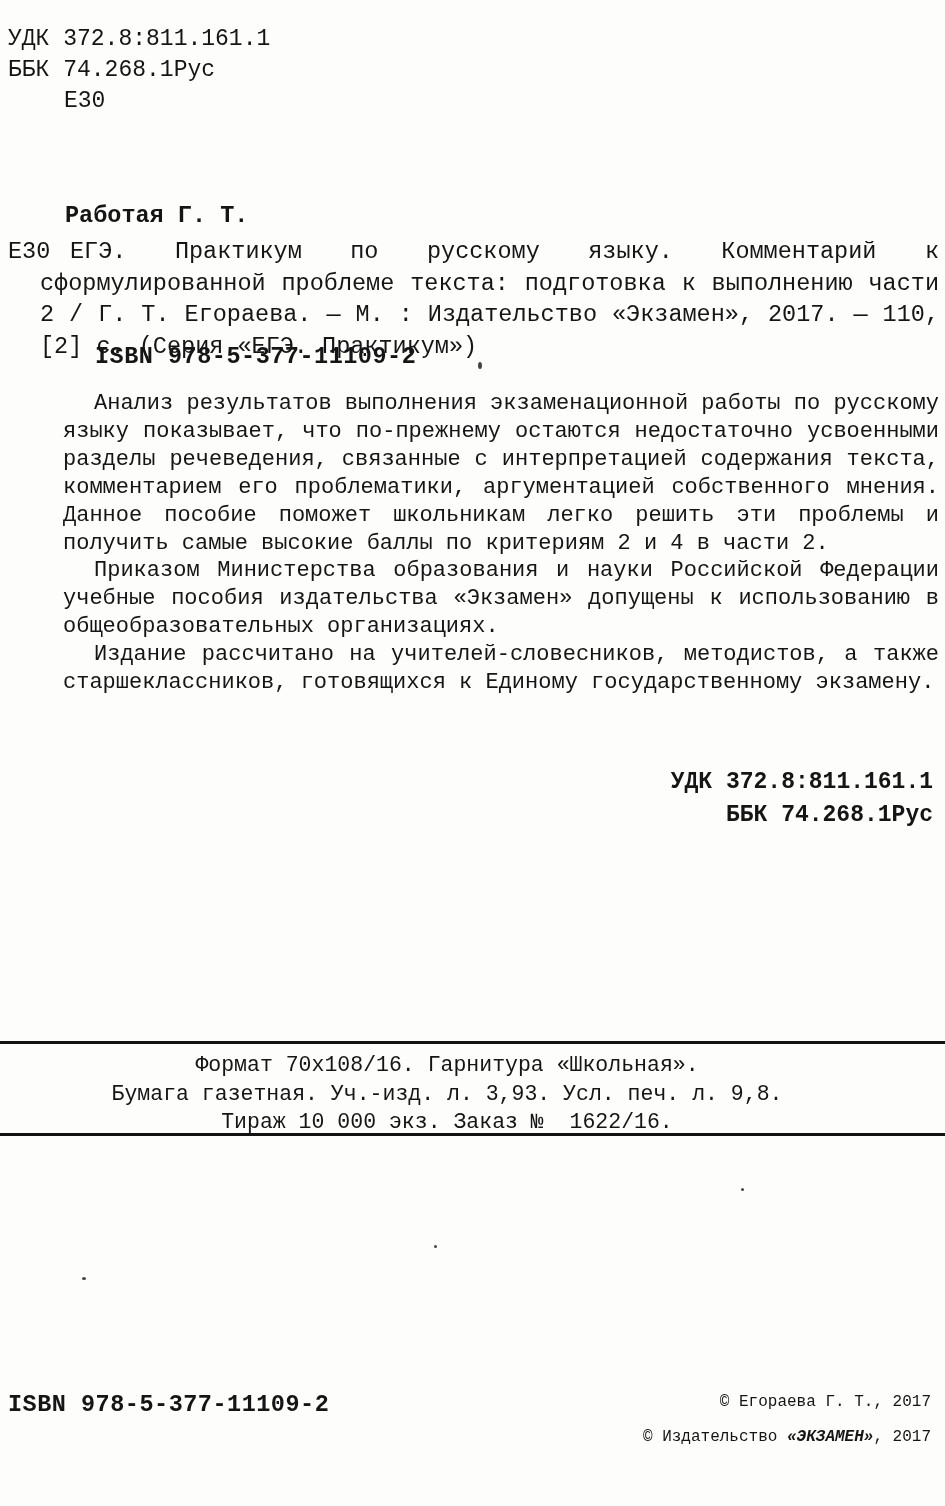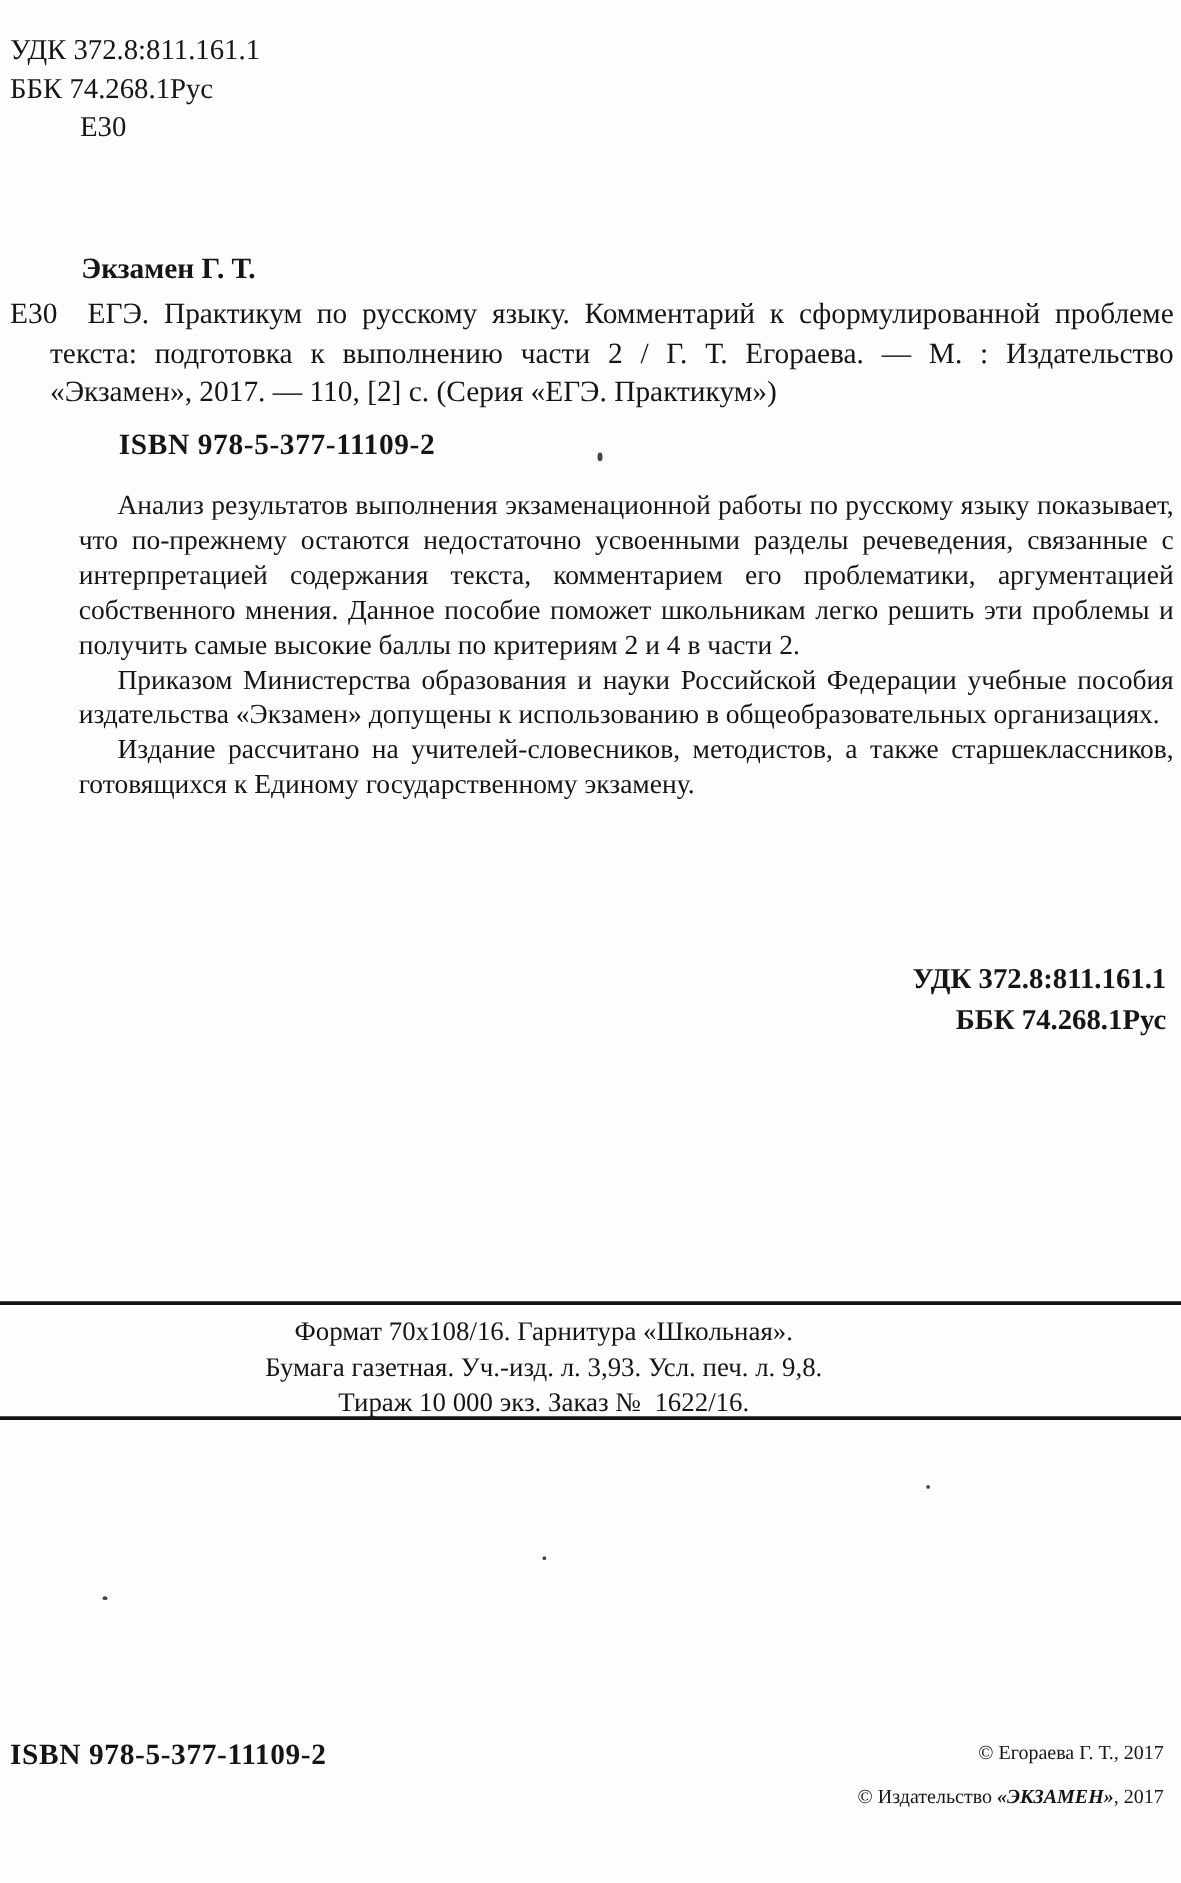--- a/index.html
+++ b/index.html
@@ -5,60 +5,60 @@
   html, body { margin: 0; padding: 0; }
   body {
     width: 945px;
     height: 1506px;
     background: #fdfdfc;
     color: #151515;
     font-family: "Liberation Serif", "DejaVu Serif", serif;
     position: relative;
     overflow: hidden;
   }
-  .abs { position: absolute; }
+  .abs { position: absolute; font-family: Liberation Mono, monospace; }
 
   #top-block { left: 8px; top: 24px; font-size: 23px; line-height: 31px; }
   #top-block .code { padding-left: 56px; }
 
   #author { left: 65px; top: 202px; font-size: 23.5px; font-weight: bold; }
 
   #entry { left: 0; top: 236px; width: 945px; font-size: 23.5px; line-height: 31.5px; }
   #entry .hang { position: absolute; left: 8px; top: 0; }
   #entry p { margin: 0 6px 0 40px; text-indent: 30px; text-align: justify; }
 
   #isbn-top { left: 95px; top: 343px; font-size: 23.5px; font-weight: bold; letter-spacing: 0.5px; }
 
   #annotation { left: 63px; top: 390px; width: 876px; font-size: 22px; line-height: 27.9px; }
   #annotation p { margin: 0; text-indent: 31px; text-align: justify; }
 
   #codes-right { right: 12px; top: 766px; font-size: 23px; line-height: 33px; font-weight: bold; text-align: right; }
 
   .rule { left: 0; width: 945px; height: 3px; background: #121212; }
   #rule-top { top: 1041px; }
   #rule-bottom { top: 1133px; }
-  #imprint { left: 0; top: 1051px; width: 870px; text-align: center; font-size: 21.5px; line-height: 28.5px; }
+  #imprint { left: 12px; top: 1051px; width: 870px; text-align: center; font-size: 21.5px; line-height: 28.5px; }
 
   #isbn-bottom { left: 8px; top: 1391px; font-size: 23.5px; font-weight: bold; letter-spacing: 0.5px; }
 
   #copyright { right: 14px; top: 1385px; font-size: 16px; line-height: 35px; text-align: right; }
   #copyright .brand { font-weight: bold; font-style: italic; }
 
   .speck { position: absolute; background: #444; border-radius: 50%; }
 </style>
 </head>
 <body>
 
 <div class="abs" id="top-block">
   <div>УДК 372.8:811.161.1</div>
   <div>ББК 74.268.1Рус</div>
   <div class="code">Е30</div>
 </div>
 
-<div class="abs" id="author">Экзамен Г. Т.</div>
+<div class="abs" id="author">Работая Г. Т.</div>
 
 <div class="abs" id="entry">
   <span class="hang">Е30</span>
   <p>ЕГЭ. Практикум по русскому языку. Комментарий к сформулированной проблеме текста: подготовка к выполнению части 2 / Г. Т. Егораева. — М. : Издательство «Экзамен», 2017. — 110, [2] с. (Серия «ЕГЭ. Практикум»)</p>
 </div>
 
 <div class="abs" id="isbn-top">ISBN 978-5-377-11109-2</div>
 
 <div class="abs" id="annotation">
   <p>Анализ результатов выполнения экзаменационной работы по русскому языку показывает, что по-прежнему остаются недостаточно усвоенными разделы речеведения, связанные с интерпретацией содержания текста, комментарием его проблематики, аргументацией собственного мнения. Данное пособие поможет школьникам легко решить эти проблемы и получить самые высокие баллы по критериям 2 и 4 в части 2.</p>

